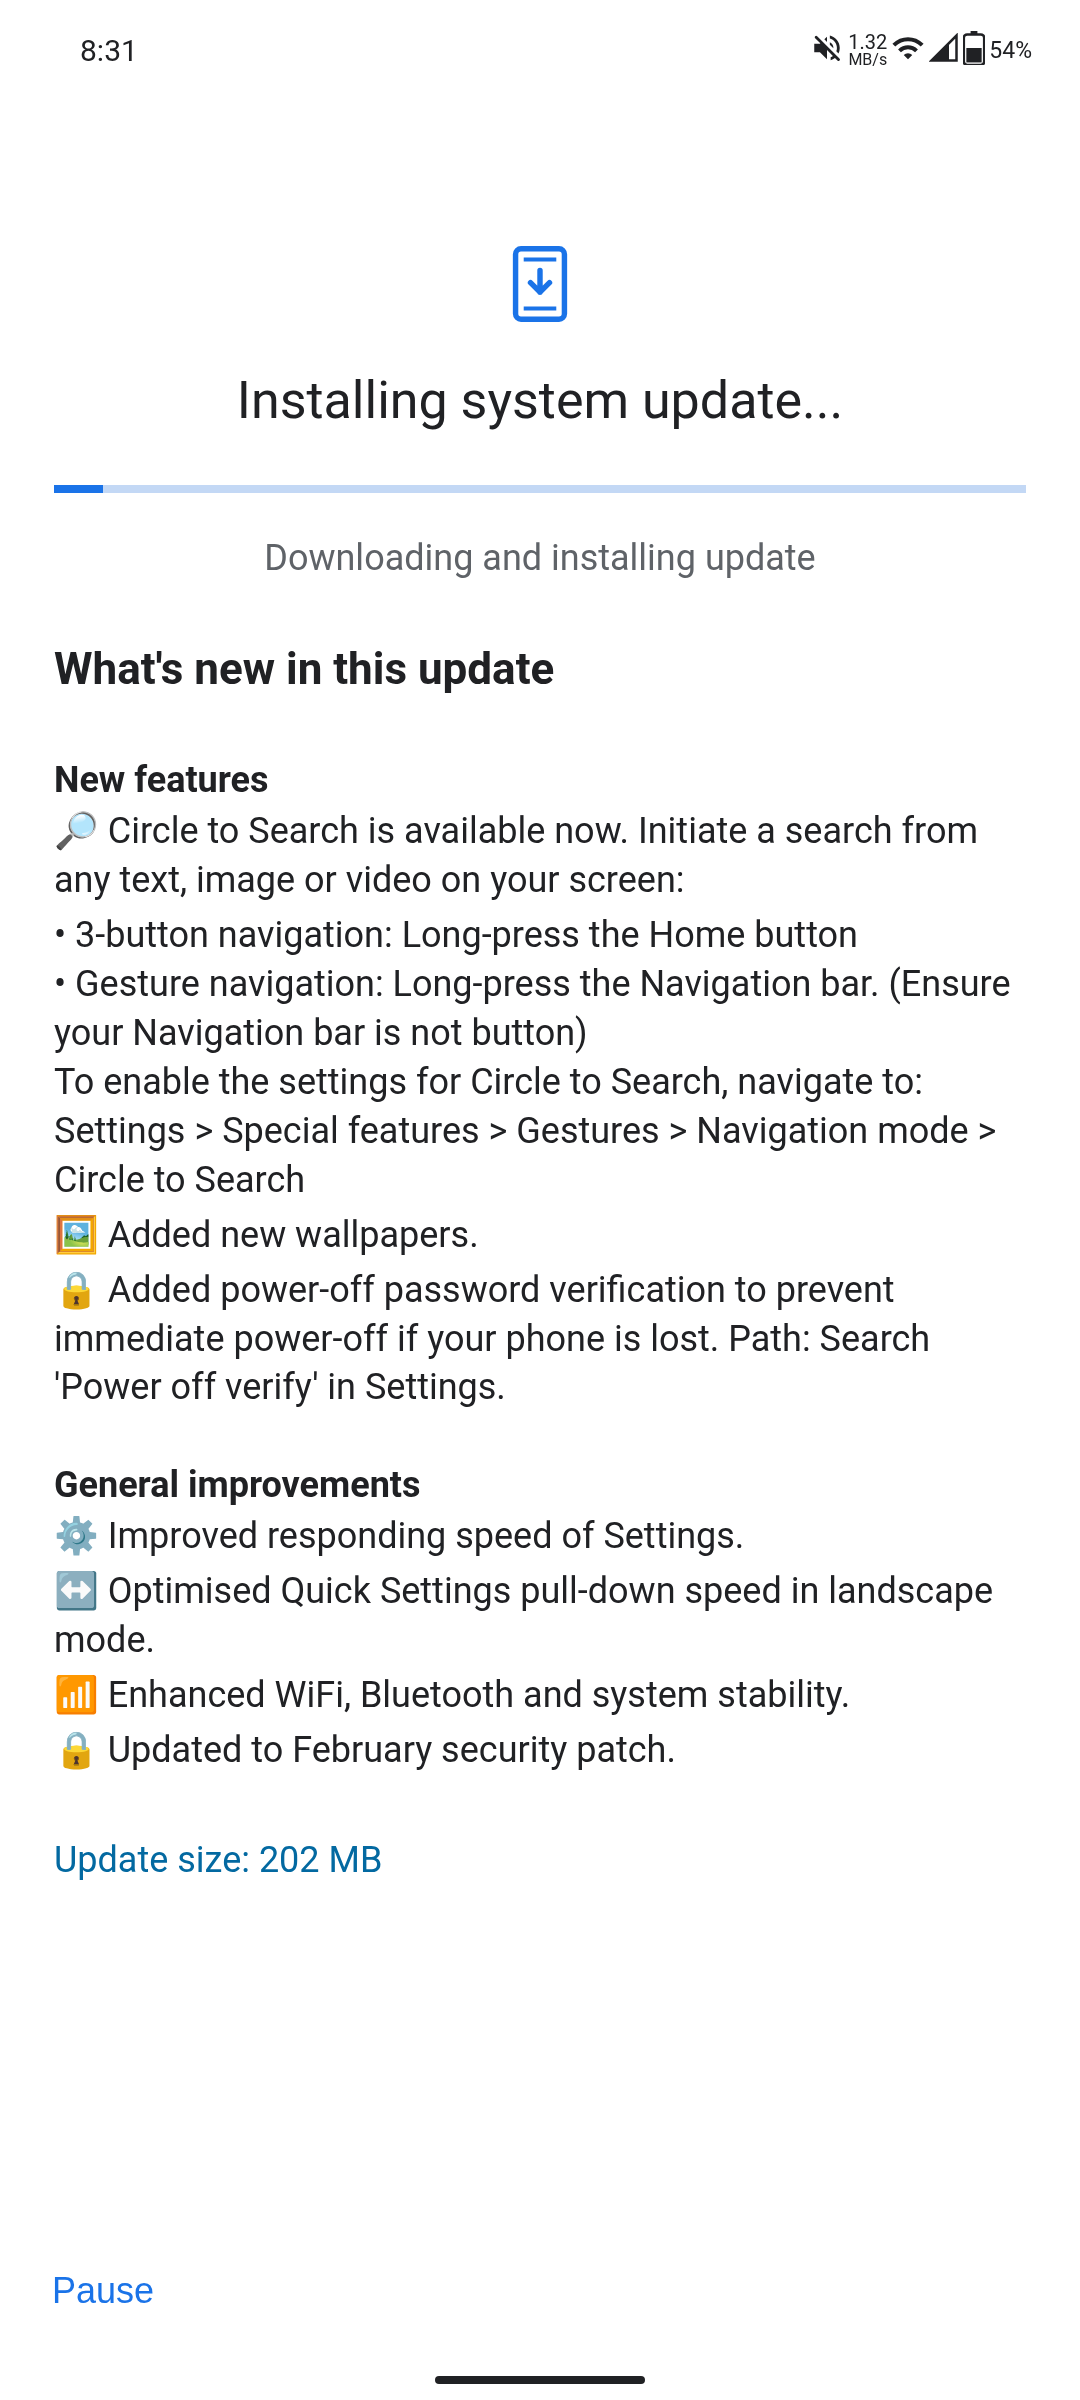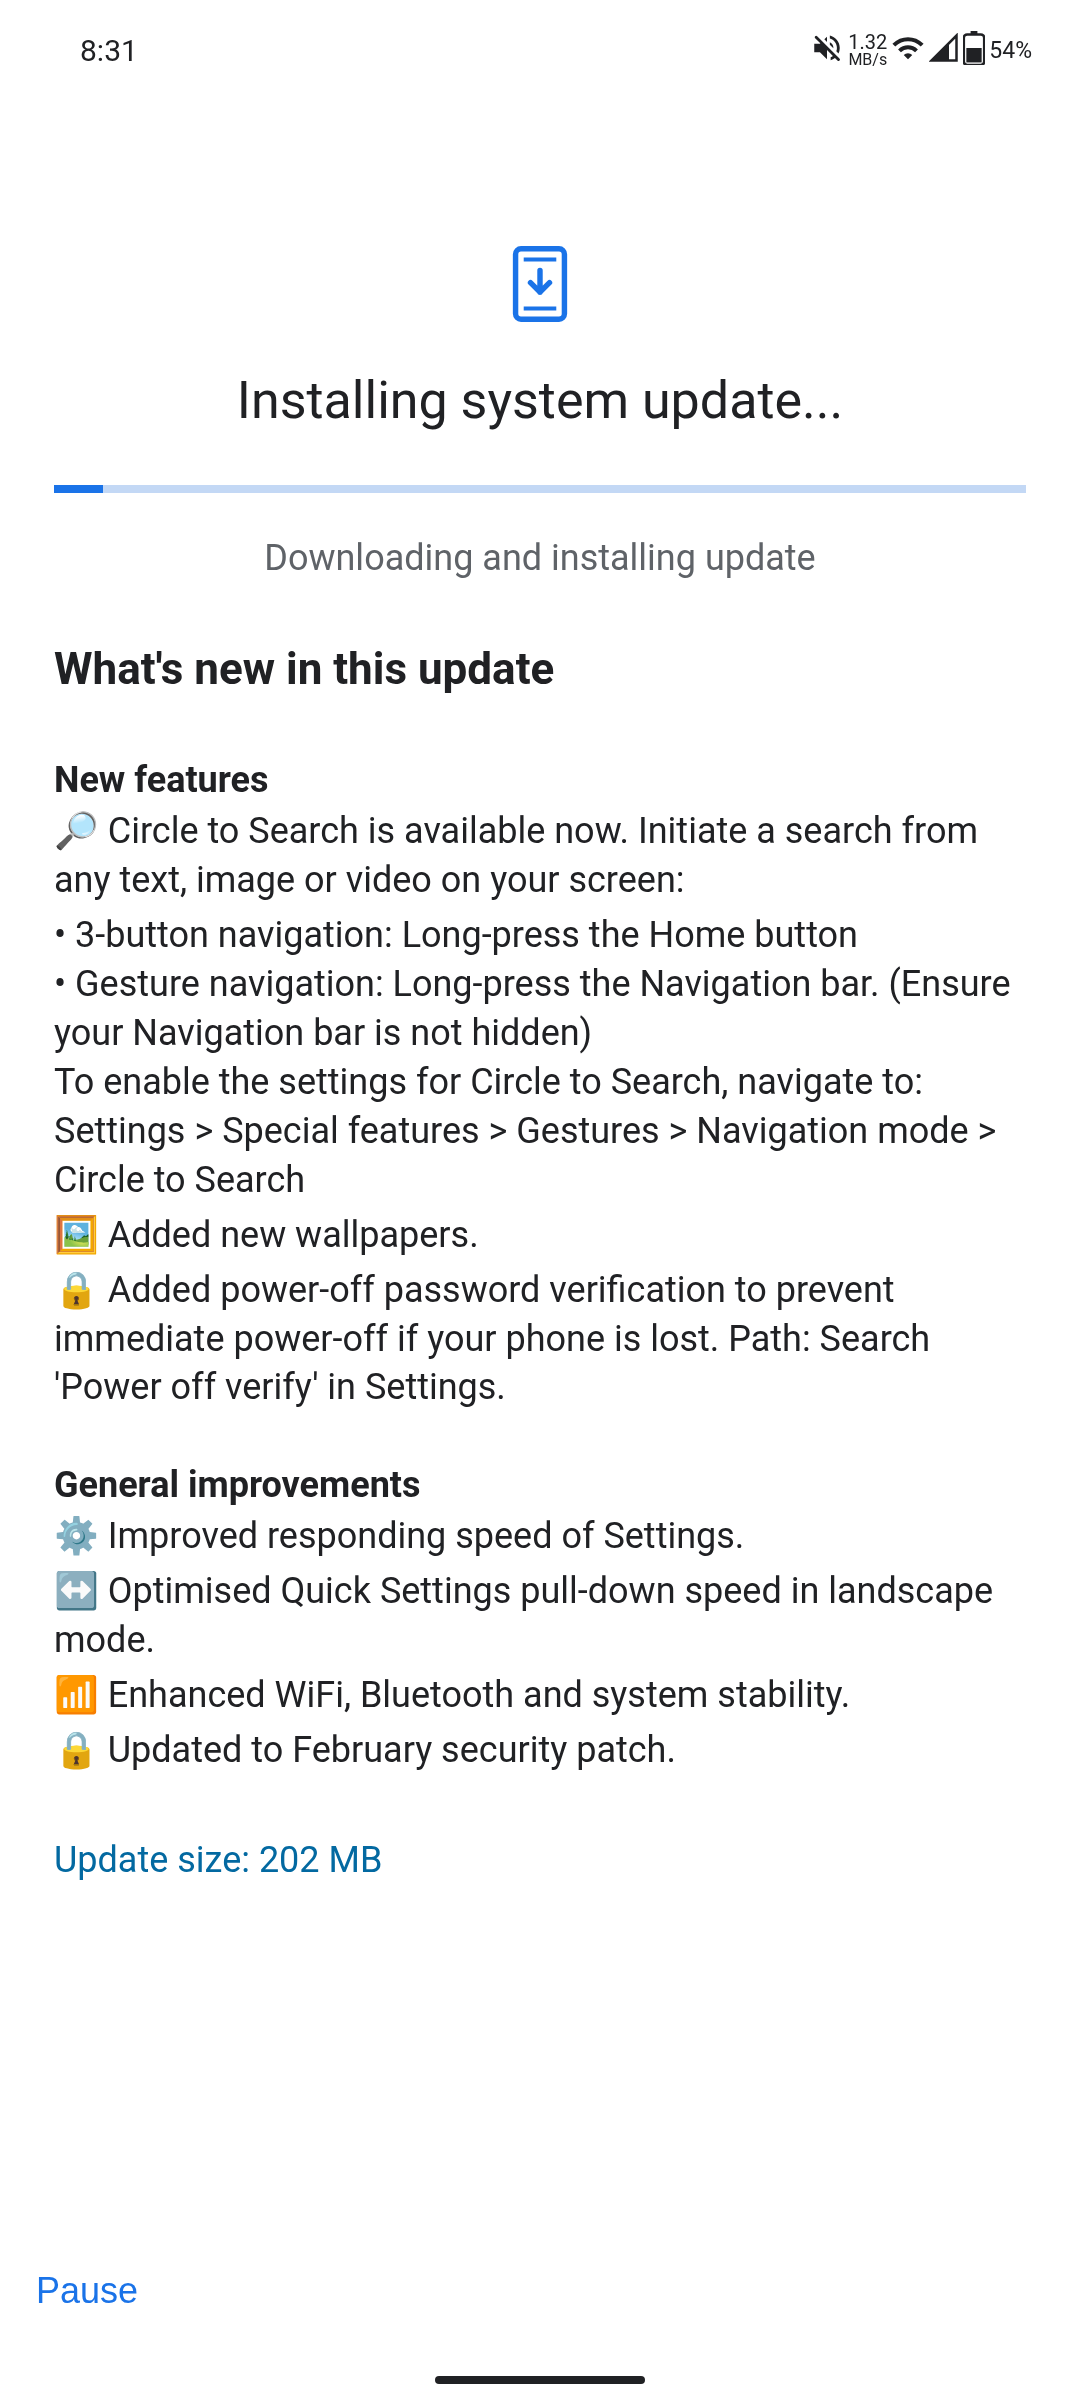--- a/index.html
+++ b/index.html
@@ -104,21 +104,21 @@
     }
     .spacer-sm { height: 46px; }
     .spacer-md { height: 58px; }
     .update-size {
       font-size: 36px;
       color: #0369a1;
     }
     .bottom-bar {
       position: absolute;
       bottom: 76px;
-      left: 36px;
+      left: 52px;
     }
     .pause-btn {
       font-size: 36px;
       color: #1a73e8;
       background: none;
       border: none;
       cursor: pointer;
       padding: 12px 0;
     }
     .nav-handle {
@@ -186,21 +186,21 @@
     <div class="progress-fill" style="width:5%"></div>
   </div>
 
   <div class="status-text">Downloading and installing update</div>
 
   <h2 class="section-title">What's new in this update</h2>
 
   <h3 class="sub-section-title">New features</h3>
   <p class="para">🔎 Circle to Search is available now. Initiate a search from any text, image or video on your screen:</p>
   <p class="bullet">• 3-button navigation: Long-press the Home button</p>
-  <p class="bullet">• Gesture navigation: Long-press the Navigation bar. (Ensure your Navigation bar is not hidden)</p>
+  <p class="bullet">• Gesture navigation: Long-press the Navigation bar. (Ensure your Navigation bar is not button)</p>
   <p class="para">To enable the settings for Circle to Search, navigate to: Settings &gt; Special features &gt; Gestures &gt; Navigation mode &gt; Circle to Search</p>
   <p class="para">🖼️ Added new wallpapers.</p>
   <p class="para">🔒 Added power-off password verification to prevent immediate power-off if your phone is lost. Path: Search 'Power off verify' in Settings.</p>
 
   <div class="spacer-sm"></div>
 
   <h3 class="sub-section-title">General improvements</h3>
   <p class="para">⚙️ Improved responding speed of Settings.</p>
   <p class="para">↔️ Optimised Quick Settings pull-down speed in landscape mode.</p>
   <p class="para">📶 Enhanced WiFi, Bluetooth and system stability.</p>

